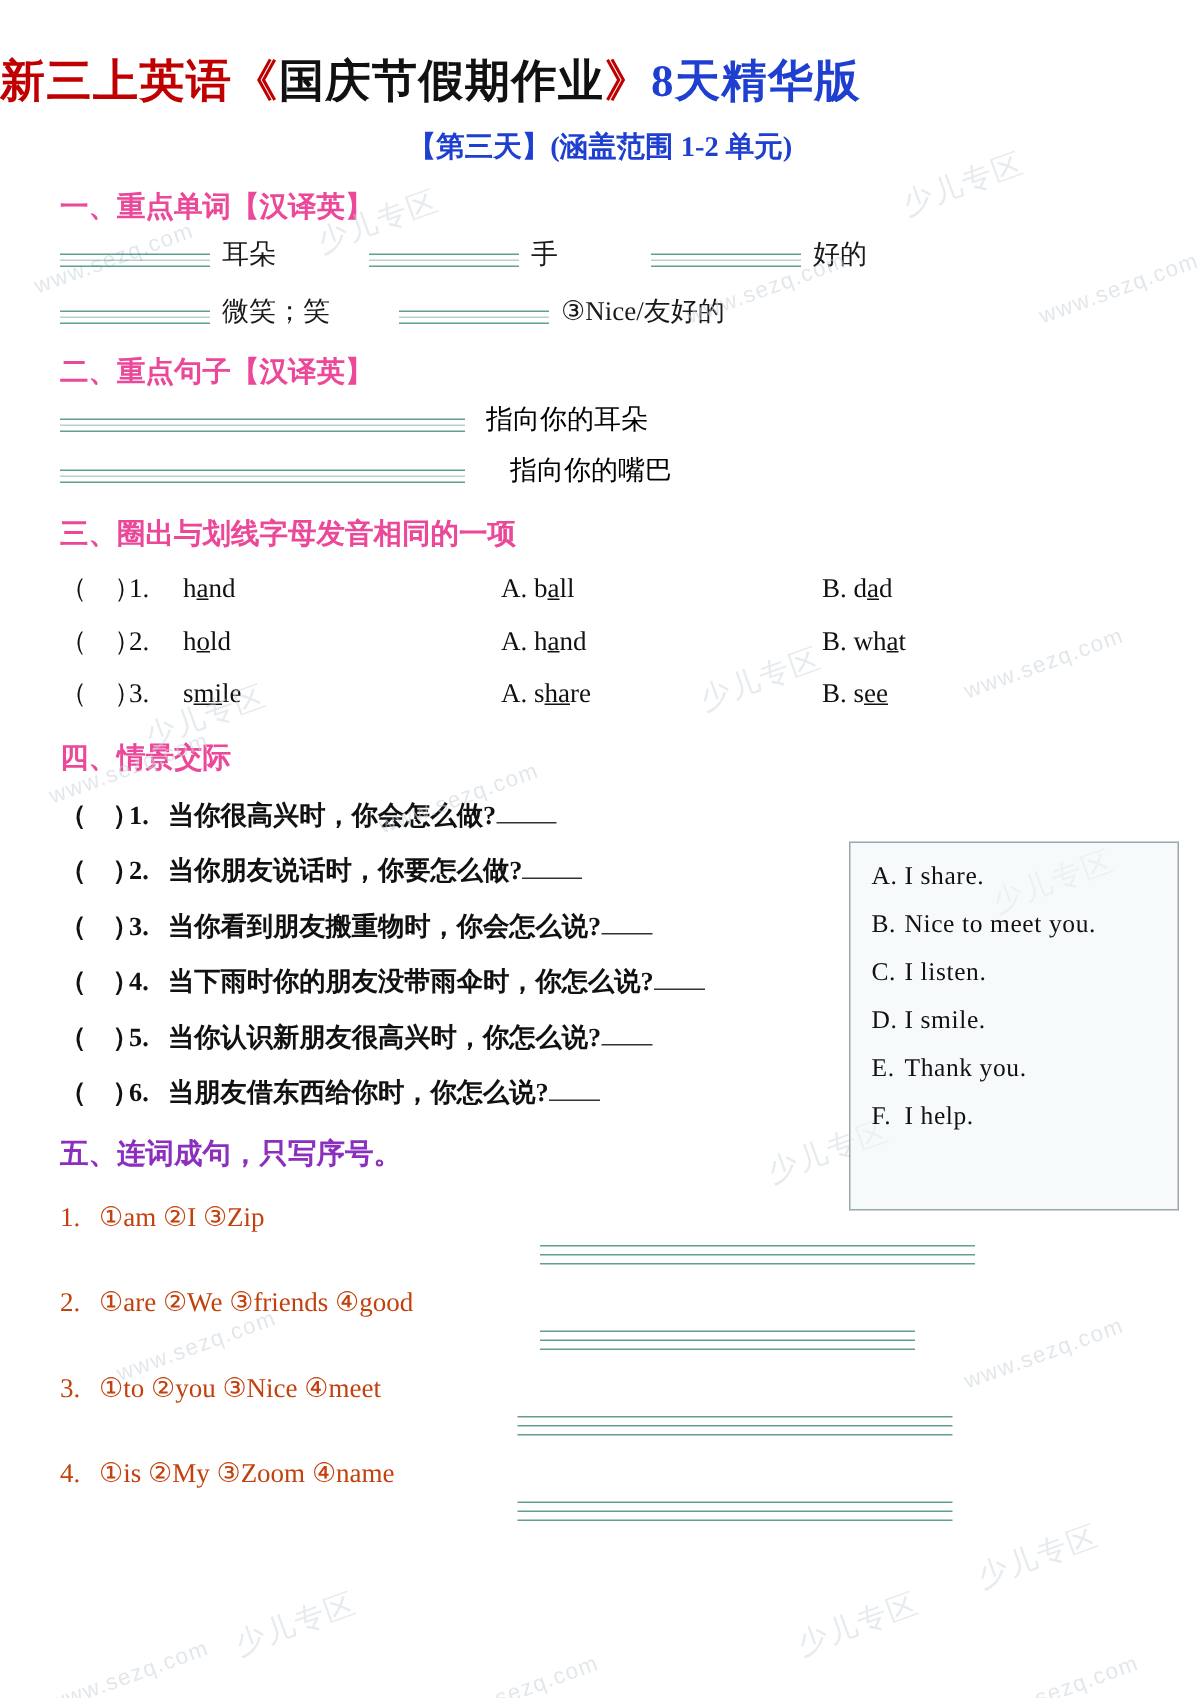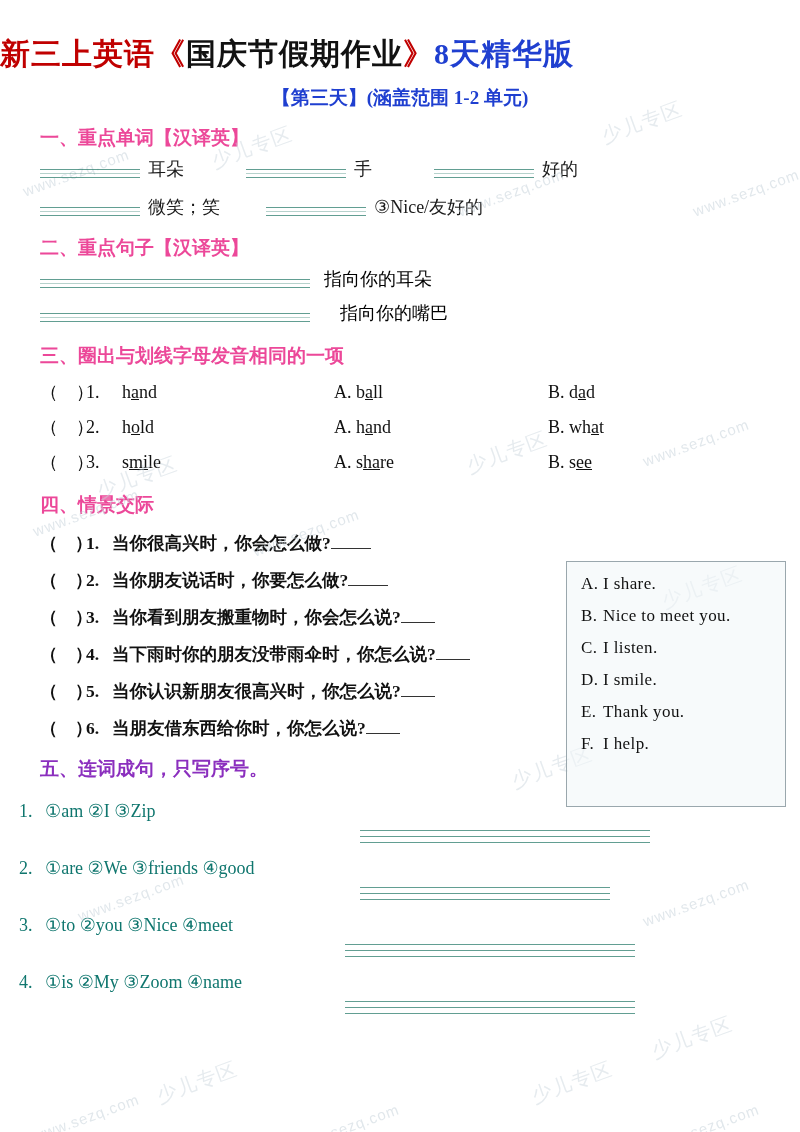--- a/index.html
+++ b/index.html
@@ -128,24 +128,24 @@
     font-family:"Liberation Serif", serif;
     font-size:17px;
     color:#111;
     margin:12px 0 0 14px;
     letter-spacing:.4px;
   }
   .ansbox .item .k{display:inline-block;width:22px;}
 
   
   .five{
-    margin-left:19px;
+    margin-left:40px;
     font-size:18px;
     margin-top:16px;
-    color:#0f766e;
+    color:#c2410c;
   }
   .five .n{display:inline-block;width:26px;}
   .answer-lines{
     margin-left:360px;
     margin-top:6px;
   }
   .answer-lines i{
     display:block;height:1px;background:#2e7d6e;opacity:.75;margin-bottom:5px;
   }
 </style>

